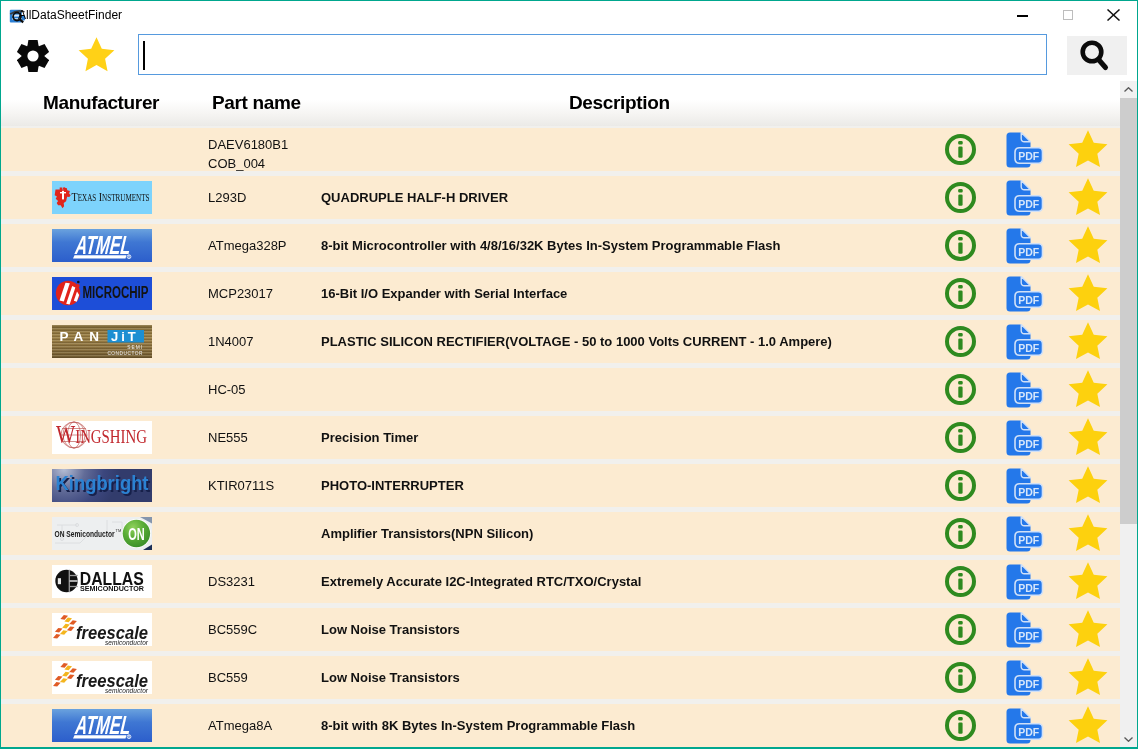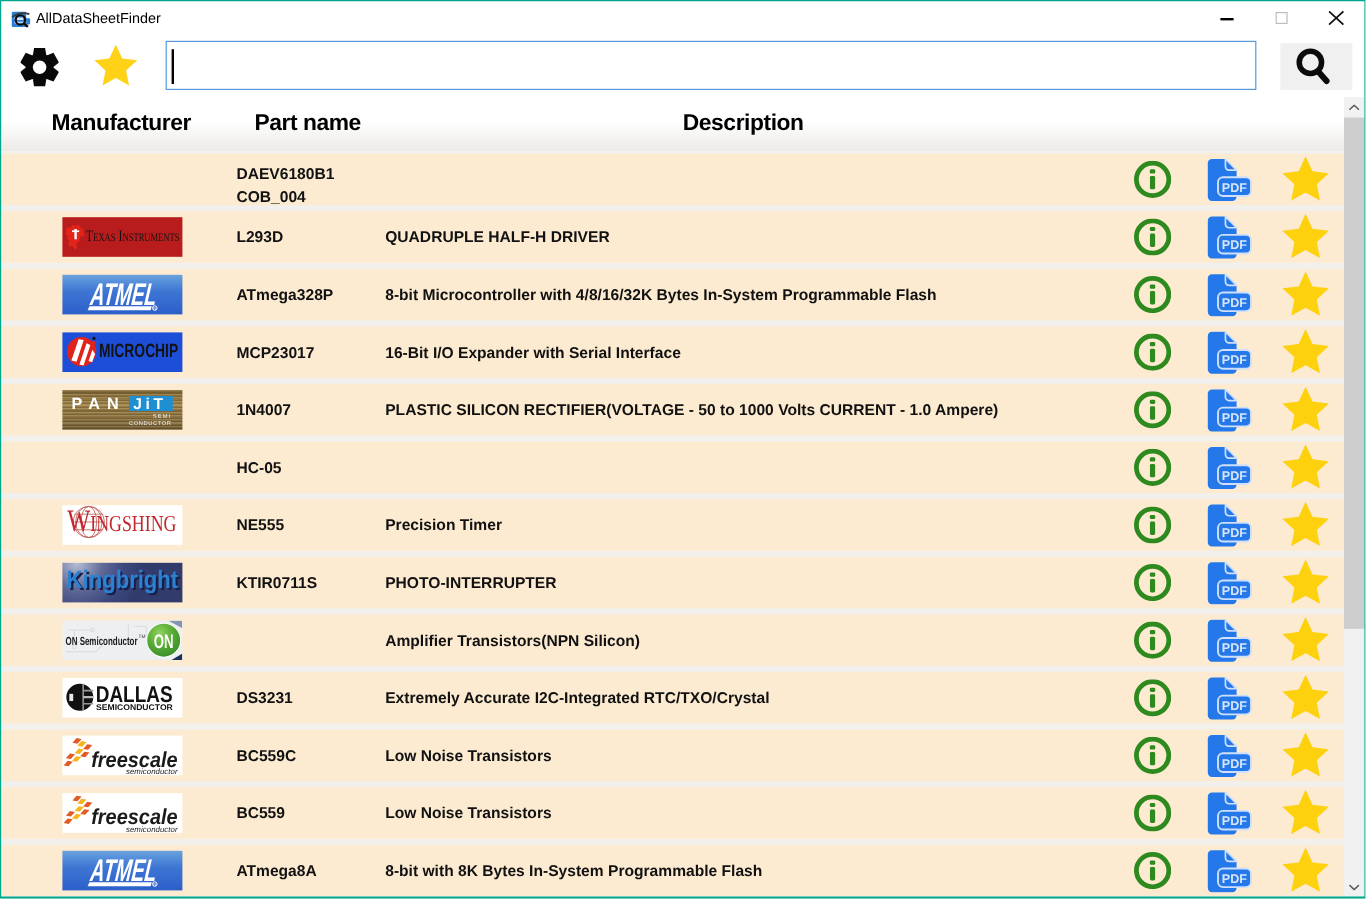--- a/index.html
+++ b/index.html
@@ -1,32 +1,32 @@
 <!DOCTYPE html>
 <html><head>
 <meta charset="utf-8">
 <style>
 *{margin:0;padding:0;box-sizing:border-box}
 html,body{width:1138px;height:749px;overflow:hidden;background:#fff;
   font-family:"Liberation Sans",sans-serif;position:relative}
 .abs{position:absolute}
 #frame{position:absolute;inset:0;border:1px solid #00a78e;border-bottom-width:2px;z-index:60;pointer-events:none}
-#title{position:absolute;left:30px;top:8px;font-size:12px;color:#000}
+#title{position:absolute;left:18px;top:8px;font-size:12px;color:#000}
 #minb{position:absolute;left:1017px;top:15px;width:11px;height:2px;background:#000}
 #maxb{position:absolute;left:1063px;top:10px;width:10px;height:10px;border:1px solid #bdbdbd}
 #searchbox{position:absolute;left:138px;top:34px;width:909px;height:41px;border:1px solid #569ade;background:#fff}
 #caret{position:absolute;left:4px;top:6px;width:2px;height:29px;background:#000}
 #searchbtn{position:absolute;left:1067px;top:36px;width:60px;height:39px;background:#f0f0f0}
 #hdrgrad{position:absolute;left:1px;top:100px;width:1119px;height:26px;background:linear-gradient(180deg,#ffffff 0%,#f5f4f2 55%,#ebeae7 100%)}
 .hdr{position:absolute;top:92px;font-size:19px;font-weight:bold;color:#000;letter-spacing:-0.35px}
 #list{position:absolute;left:1px;top:126px;width:1119px;height:621px;background:#f1f0ed}
 .row{position:absolute;left:0;width:1119px;height:43px;background:#fcebd1}
 .logo{position:absolute;left:51px;top:5px;width:100px;height:33px;overflow:hidden}
-.part{position:absolute;left:196px;top:0;width:105px;height:43px;display:flex;align-items:center;
-  font-size:13px;font-weight:bold;color:#111;line-height:19px}
+.part{position:absolute;left:207px;top:0;width:105px;height:43px;display:flex;align-items:center;
+  font-size:13px;font-weight:normal;color:#111;line-height:19px}
 .desc{position:absolute;left:320px;top:0;width:600px;height:43px;display:flex;align-items:center;
   font-size:13px;font-weight:bold;color:#111}
 .icoi{position:absolute;left:944px;top:6px}
 .icop{position:absolute;left:1003px;top:4px}
 .icos{position:absolute;left:1067px;top:2px}
 #sbar{position:absolute;left:1120px;top:81px;width:17px;height:667px;background:#f0f0f0}
 #sthumb{position:absolute;left:0;top:17px;width:17px;height:426px;background:#cdcdcd}
 .sarrow{position:absolute;left:0;width:17px;height:17px;background:#f1f1f1;display:flex;align-items:center;justify-content:center}
 </style>
 </head>
@@ -91,21 +91,21 @@
         <path d="M2.5 4 a3.5 3.5 0 0 1 3.5 -3.5 h11.2 l9.3 9.3 v22.2 a3.5 3.5 0 0 1 -3.5 3.5 h-17 a3.5 3.5 0 0 1 -3.5 -3.5 z" fill="#2478ea"></path>
         <path d="M17.2 0.5 l9.3 9.3 h-6.3 a3 3 0 0 1 -3 -3 z" fill="#2478ea" stroke="#cfe0f8" stroke-width="1.4" stroke-linejoin="round"></path>
         <rect x="11" y="15.7" width="27.5" height="15.6" rx="4.2" fill="#2478ea" stroke="#cfe0f8" stroke-width="1.6"></rect>
         <text x="24.7" y="27.7" font-size="10.5" font-weight="bold" fill="#d6e6fb" text-anchor="middle" font-family="Liberation Sans">PDF</text>
       </svg>
       <svg class="icos" width="40" height="38" viewBox="0 0 40 38">
         <polygon fill="#fdd10e" points="20,0.2 25.76,12.67 39.4,14.3 29.32,23.63 32.0,37.1 20,30.4 8.0,37.1 10.68,23.63 0.6,14.3 14.24,12.67"></polygon>
       </svg>
     </div>
     <div class="row" style="top:50px">
-      <div class="logo" style="background:#b91c1c"><svg width="100" height="33" viewBox="0 0 100 33">
+      <div class="logo" style="background:#7dd3fc"><svg width="100" height="33" viewBox="0 0 100 33">
           <path d="M3.5 8.5 h4.2 v-2 h2.6 v2 h2 v-1.6 h2.4 l0.6 2.4 2.6 0.8 -0.8 2.4 1.6 1.8 -1.4 1.8 -2.2 -0.4 -1 4.6 -2.4 1.6 0.4 3.4 -1.6 2 -1.8 -3 -2.6 0 -1.4 -2.4 1.4 -2 -2.4 -2.2 1.2 -2.2 -2.2 -1.2 z" fill="#e1251b"></path>
           <circle cx="12.2" cy="7.6" r="1.3" fill="#e1251b"></circle>
           <rect x="10" y="9.8" width="2" height="8.6" fill="#fff"></rect>
           <rect x="8" y="11" width="6" height="1.4" fill="#fff"></rect>
           <text x="19.5" y="20.2" font-family="Liberation Serif" fill="#131313" textLength="78" lengthAdjust="spacingAndGlyphs"><tspan font-size="13.5">T</tspan><tspan font-size="9.5">EXAS</tspan><tspan font-size="13.5"> I</tspan><tspan font-size="9.5">NSTRUMENTS</tspan></text>
         </svg></div>
       <div class="part">L293D</div>
       <div class="desc">QUADRUPLE HALF-H DRIVER</div>
       <svg class="icoi" width="31" height="31" viewBox="0 0 31 31">
         <circle cx="15.5" cy="15.5" r="13.5" fill="none" stroke="#2e8a1f" stroke-width="4"></circle>

